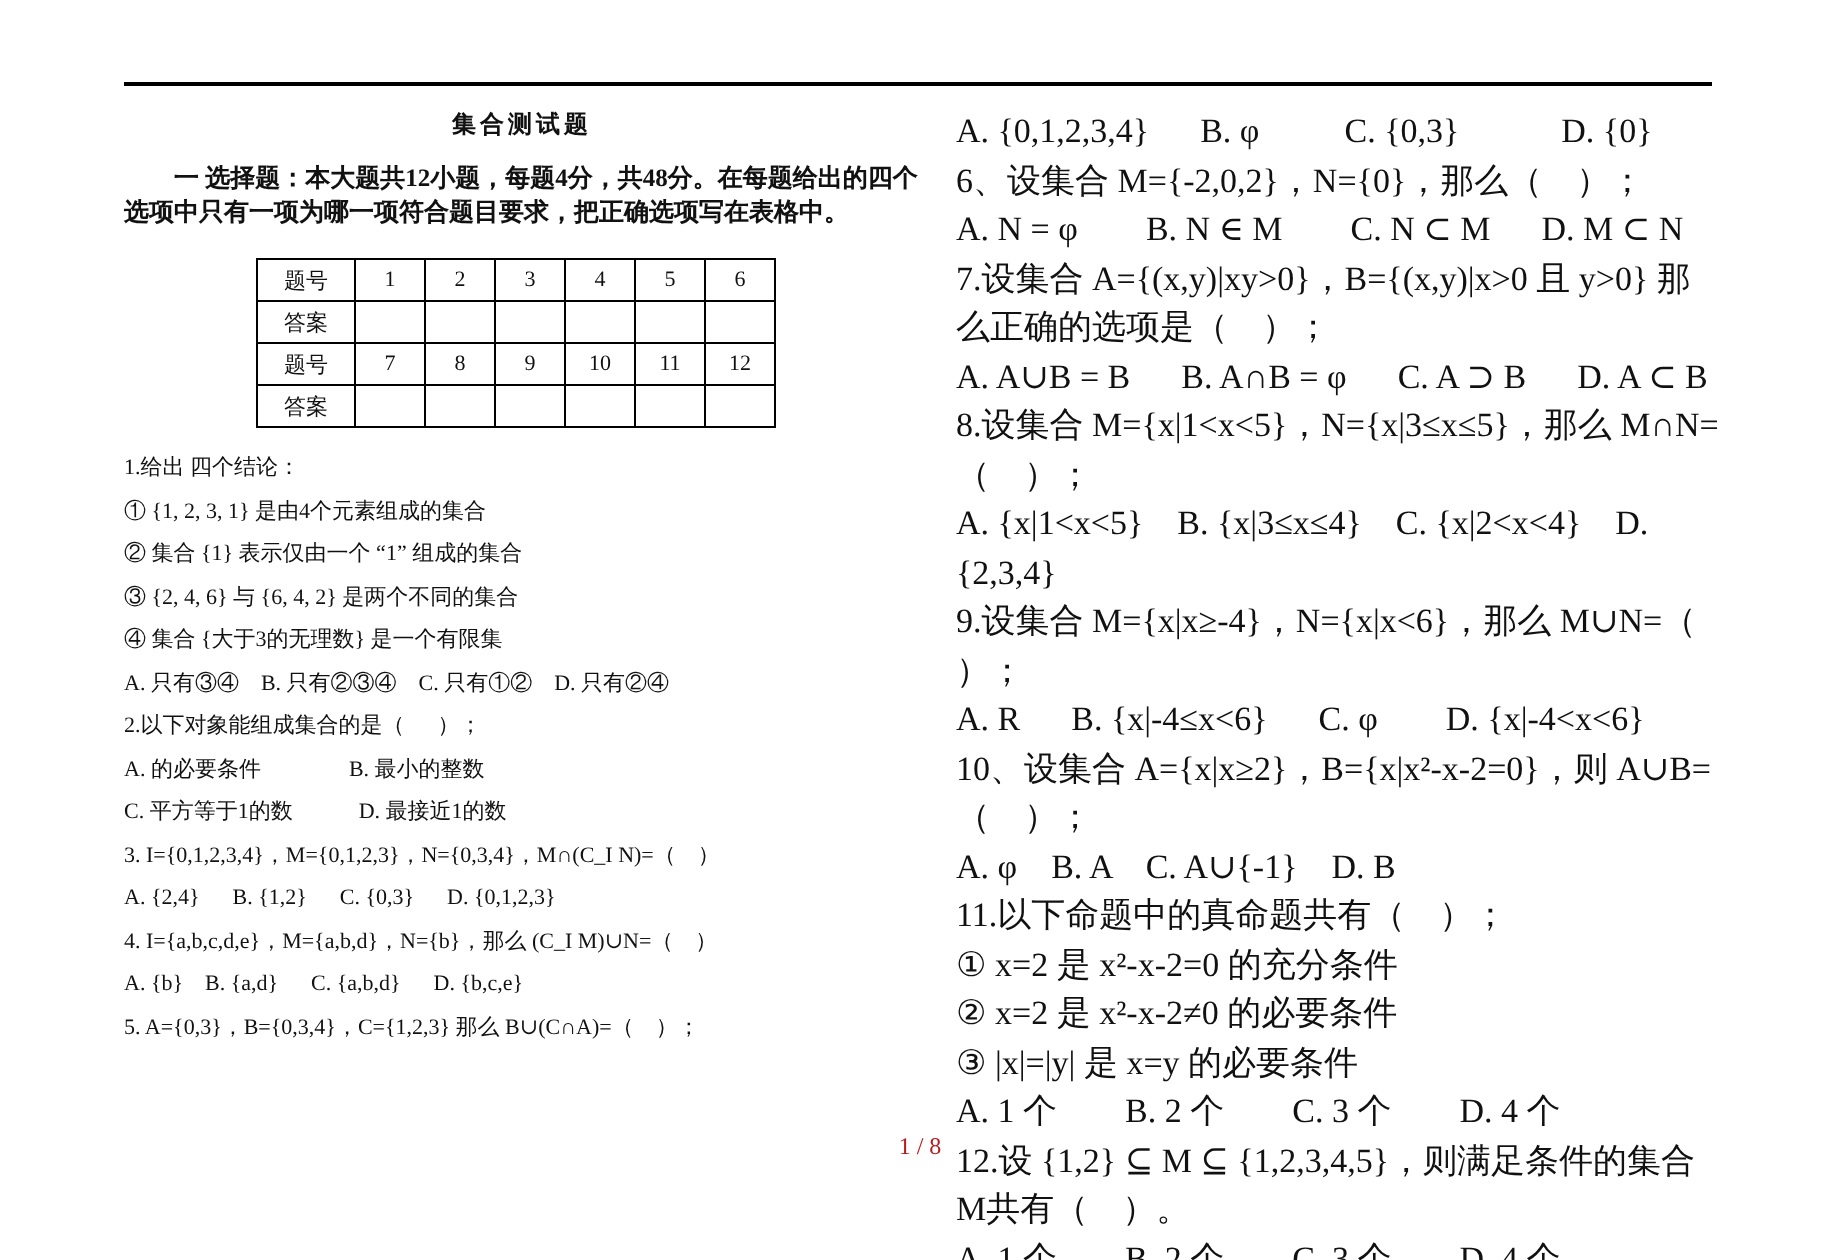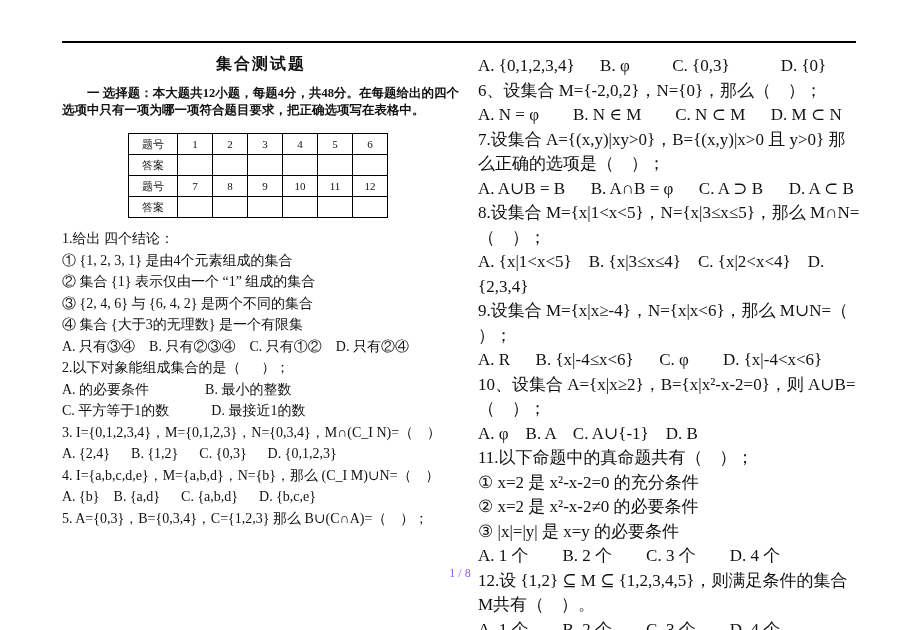--- a/index.html
+++ b/index.html
@@ -11,41 +11,41 @@
     overflow: hidden;
   }
   .page { position: relative; width: 920px; height: 630px; background: #fff; }
   .top-rule {
     position: absolute; top: 41px; left: 62px; width: 794px;
     border-top: 2px solid #000;
   }
   .col-left { position: absolute; left: 62px; top: 50px; width: 398px; }
   .col-right { position: absolute; left: 478px; top: 54px; width: 382px; }
   .title {
-    font-size: 16px; font-weight: bold; text-align: center;
+    font-size: 12px; font-weight: bold; text-align: center;
     margin: 4px 0 10px 0; letter-spacing: 2px;
   }
   .intro {
     font-size: 12.5px; font-weight: bold; line-height: 17px;
     margin: 0 0 10px 0; text-indent: 2em; white-space: normal;
   }
   .answer-table { border-collapse: collapse; margin: 14px 0 10px 66px; }
   .answer-table td {
     border: 1px solid #000; width: 34px; height: 20px;
     text-align: center; font-size: 11px; padding: 0;
   }
   .answer-table td.hdr { width: 48px; }
   .line {
-    font-size: 14px; line-height: 21.5px; white-space: pre-wrap;
+    font-size: 11px; line-height: 21.5px; white-space: pre-wrap;
   }
   .col-right .line { line-height: 24.5px; font-size: 17px; }
   .bold-line { font-weight: bold; }
   .footer {
     position: absolute; top: 566px; left: 0; width: 920px;
-    text-align: center; font-size: 12px; color: #8b5cf6;
+    text-align: center; font-size: 12px; color: #b91c1c;
   }
 </style>
 </head>
 <body>
 
 <div class="page">
 
   <div class="top-rule"></div>
 
   <div class="col-left">

